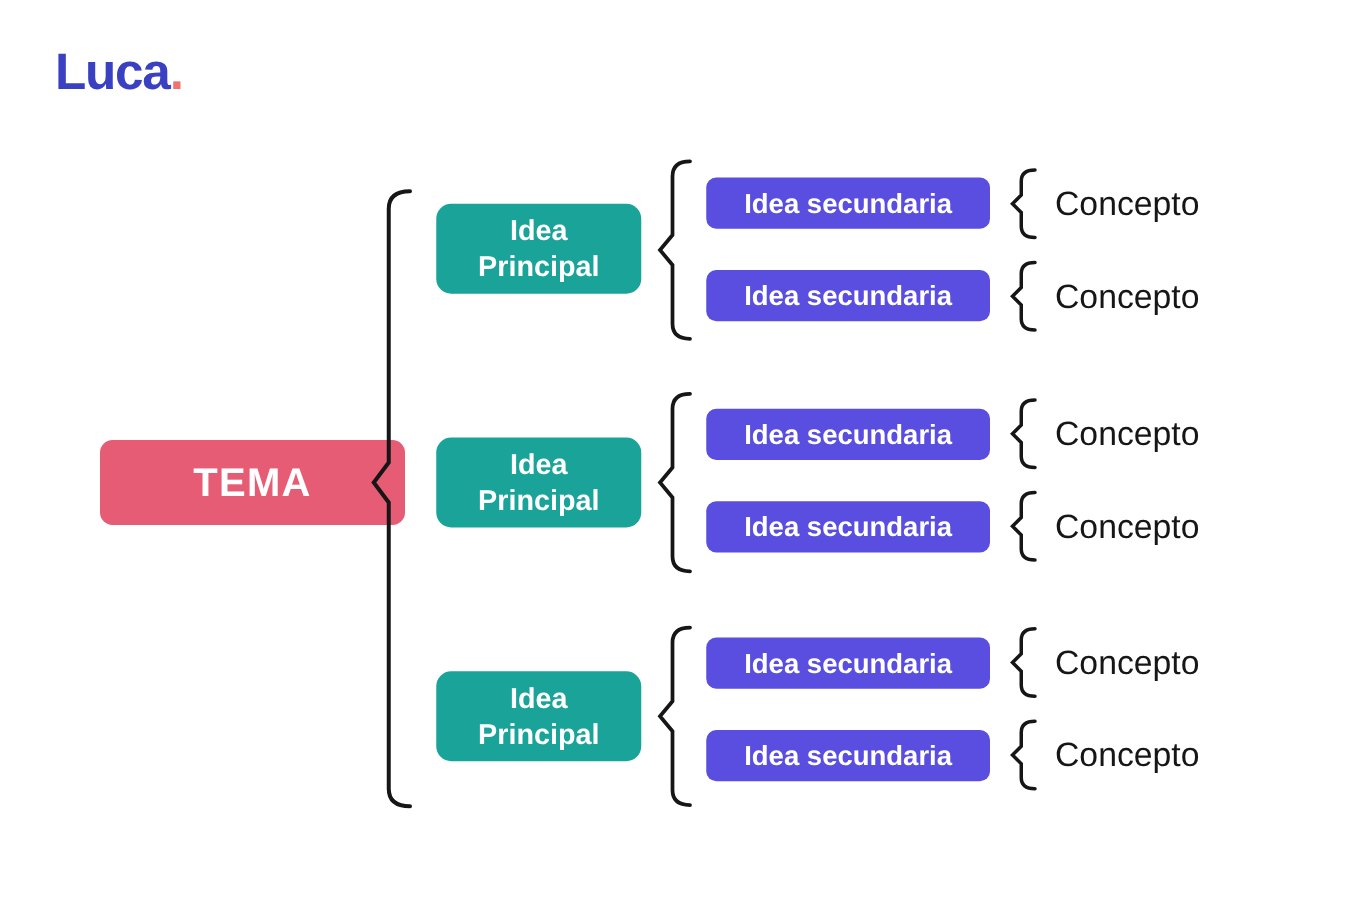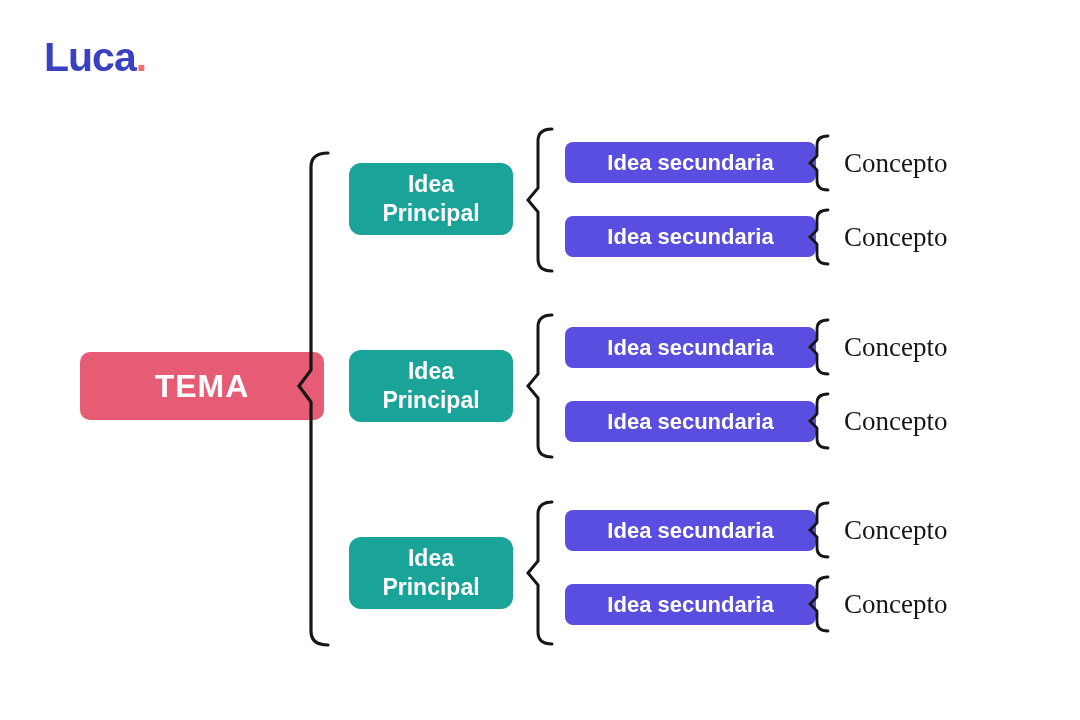--- a/index.html
+++ b/index.html
@@ -43,36 +43,35 @@
     left: 349px;
     width: 164px; height: 72px;
     background: #1aa499;
     border-radius: 12px;
     font-size: 23px;
     line-height: 1.25;
   }
   .principal span { display: inline-block; width: 120px; }
   .secundaria {
     left: 565px;
-    width: 251px; height: 41px;
+    width: 227px; height: 41px;
     background: #5a4ee0;
     border-radius: 8px;
     font-size: 22px;
     white-space: nowrap;
   }
   .concepto {
     position: absolute;
     left: 844px;
     width: 140px; height: 40px;
     line-height: 40px;
     font-size: 27px;
     font-weight: 400;
     color: #161616;
     white-space: nowrap;
-    font-family: Liberation Serif, serif;
   }
   .brace { position: absolute; }
   .brace path {
     fill: none;
     stroke: #161616;
     stroke-linecap: round;
   }
   .brace-big  { left: 294px; top: 150px; }
   .brace-big path { stroke-width: 3.2px; }
   .brace-med  { left: 524px; }

